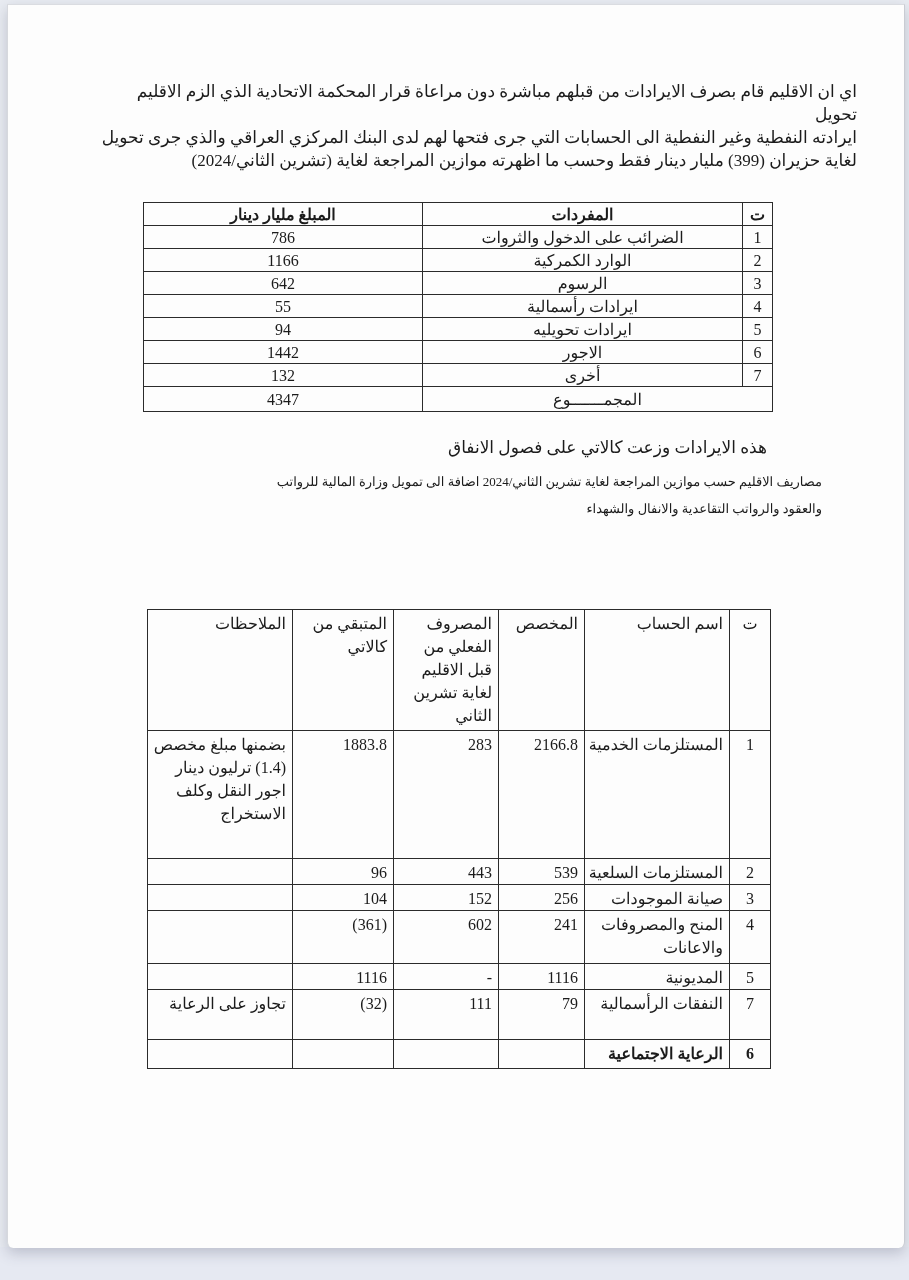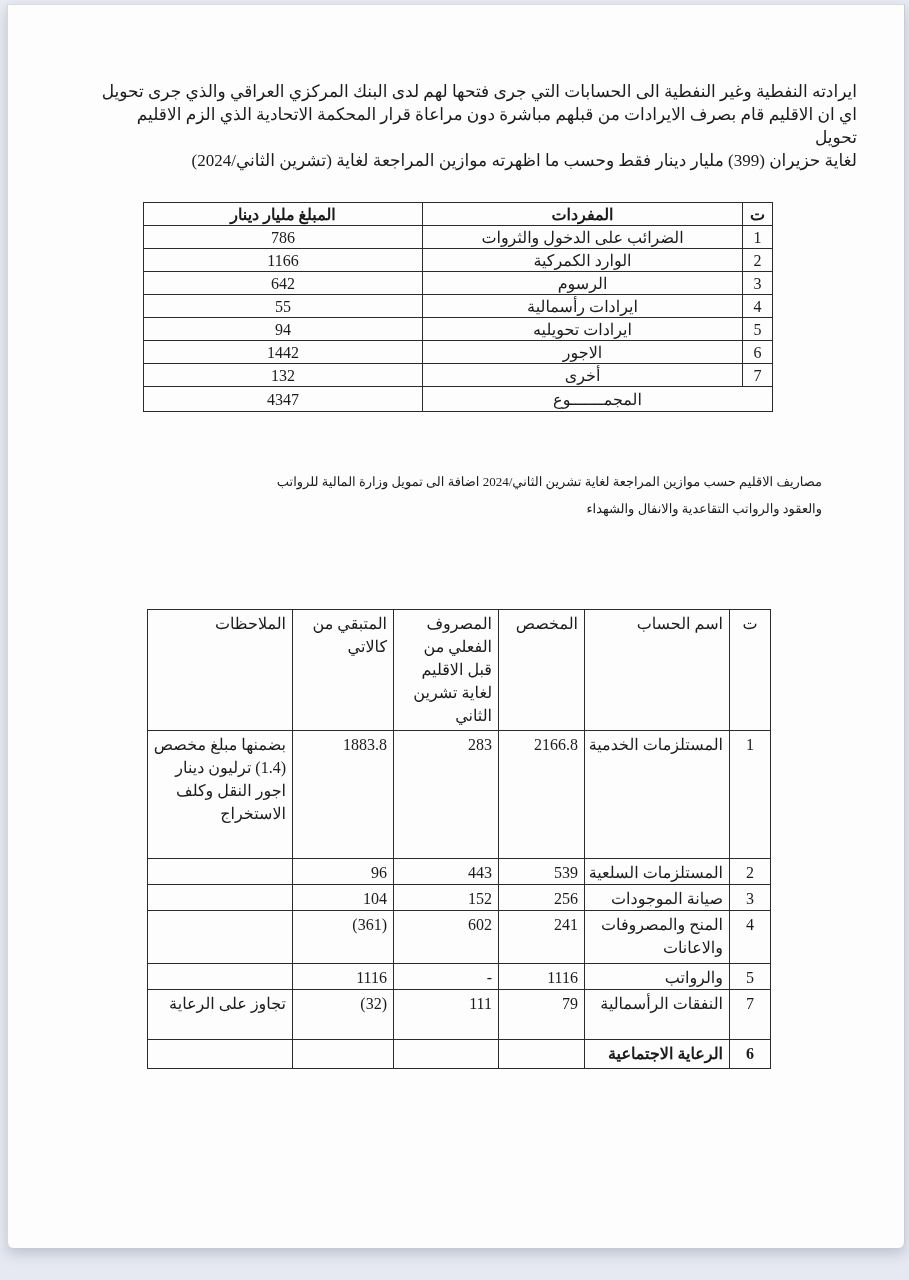--- a/index.html
+++ b/index.html
@@ -36,22 +36,22 @@
   .t2 tr.bold-row td{font-weight:bold;}
 </style>
 </head>
 <body>
 
 <div id="screen">
   <div class="bottom-band"></div>
   <div class="page"></div>
 
   <div class="intro txt">
+    <div>اي ان الاقليم قام بصرف الايرادات من قبلهم مباشرة دون مراعاة قرار المحكمة الاتحادية الذي الزم الاقليم تحويل</div>
     <div>ايرادته النفطية وغير النفطية الى الحسابات التي جرى فتحها لهم لدى البنك المركزي العراقي والذي جرى تحويل</div>
-    <div>اي ان الاقليم قام بصرف الايرادات من قبلهم مباشرة دون مراعاة قرار المحكمة الاتحادية الذي الزم الاقليم تحويل</div>
     <div>لغاية حزيران (399) مليار دينار فقط وحسب ما اظهرته موازين المراجعة لغاية (تشرين الثاني/2024)</div>
   </div>
 
   <table class="t1">
     <colgroup>
         <col style="width:30px">
         <col style="width:320px">
         <col style="width:279px">
       </colgroup>
     <tbody>
@@ -95,20 +95,21 @@
       <td>أخرى</td>
       <td>132</td>
     </tr>
     <tr class="total-row">
       <td colspan="2">المجمـــــــوع</td>
       <td>4347</td>
     </tr>
   </tbody>
     </table>
 
+  <div class="mid1 txt">هذه الايرادات وزعت كالاتي على فصول الانفاق</div>
   <div class="mid2 txt">
     <div>مصاريف الاقليم حسب موازين المراجعة لغاية تشرين الثاني/2024 اضافة الى تمويل وزارة المالية للرواتب</div>
     <div>والعقود والرواتب التقاعدية والانفال والشهداء</div>
   </div>
 
 
   <table class="t2">
     <colgroup>
       <col style="width:41px">
         <col style="width:145px">
@@ -153,21 +154,21 @@
     <tr style="height:53px">
       <td class="c-no">4</td>
       <td>المنح والمصروفات والاعانات</td>
       <td class="num">241</td>
       <td class="num">602</td>
       <td class="num">(361)</td>
       <td></td>
     </tr>
     <tr style="height:23px">
       <td class="c-no">5</td>
-      <td>والرواتب</td>
+      <td>المديونية</td>
       <td class="num">1116</td>
       <td class="num">-</td>
       <td class="num">1116</td>
       <td></td>
     </tr>
     <tr style="height:50px">
       <td class="c-no">7</td>
       <td>النفقات الرأسمالية</td>
       <td class="num">79</td>
       <td class="num">111</td>

